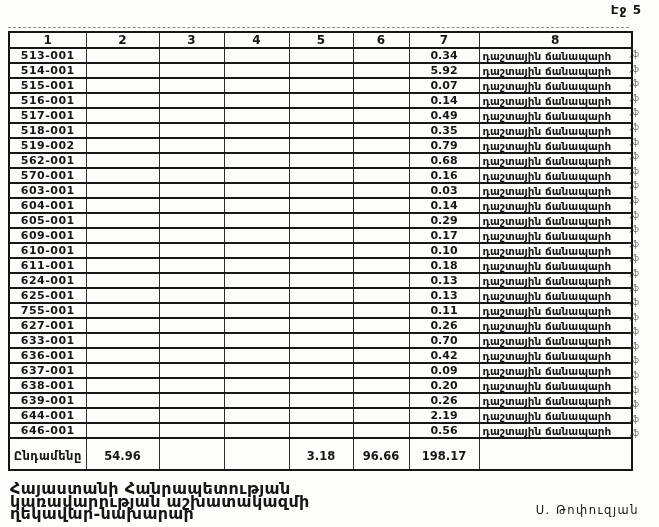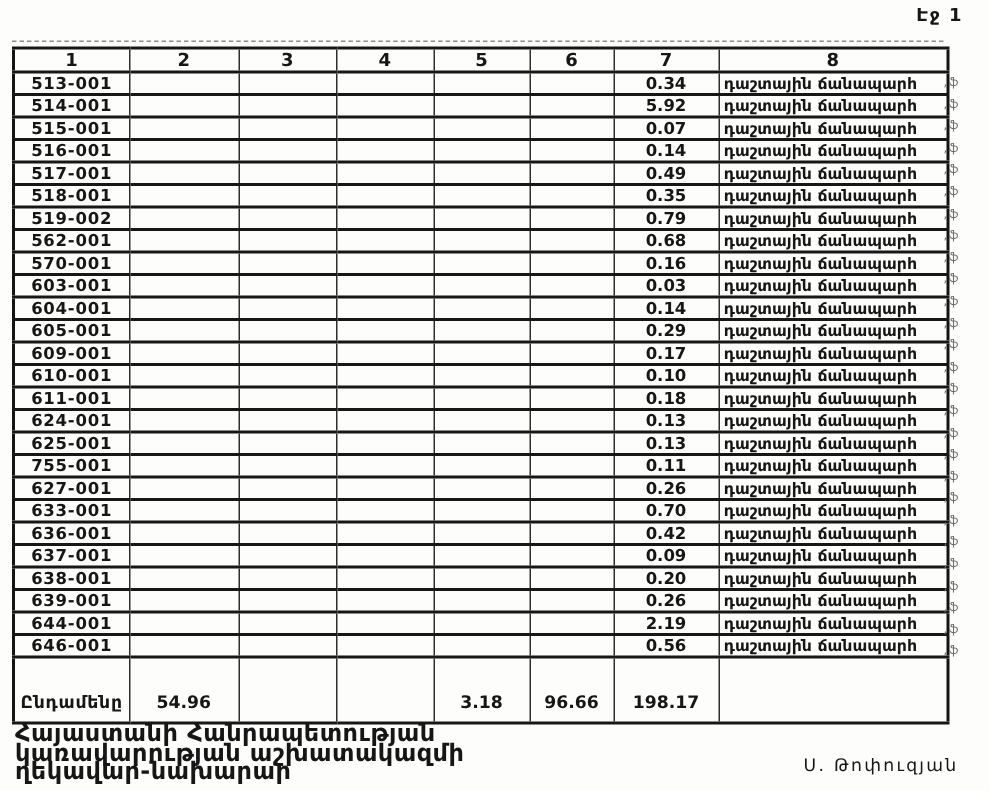--- a/index.html
+++ b/index.html
@@ -17,34 +17,34 @@
   th,td{
     border-left:1px solid #2e2e2e;border-right:1px solid #2e2e2e;
     border-top:2px solid #171717;border-bottom:2px solid #171717;
     padding:0;overflow:hidden;white-space:nowrap;
   }
   th{height:13px;font-size:12px;font-weight:bold;text-align:center;vertical-align:middle;}
   tbody td{height:12.6px;vertical-align:middle;}
   td.code{text-align:center;font-size:11px;font-weight:bold;letter-spacing:0.5px;}
   td.value{text-align:center;font-size:11px;font-weight:bold;}
   td.note{text-align:left;font-size:10.5px;font-weight:bold;padding-left:3px;}
-  tr.totals td{height:26px;font-size:11.5px;font-weight:bold;vertical-align:middle;padding-top:16px;}
+  tr.totals td{height:26px;font-size:11.5px;font-weight:bold;vertical-align:middle;padding-top:4px;}
   tr.totals td.label{text-align:center;letter-spacing:0.5px;}
   tr.totals td.value{font-weight:bold;}
   .marks{position:absolute;left:629px;top:48px;width:28px;}
   .mark{height:14.6px;line-height:14px;font-size:8px;color:#6e6e6e;letter-spacing:1px;}
   .org-block{position:absolute;left:10px;top:483px;font-size:16px;font-weight:bold;line-height:12.5px;letter-spacing:0.3px;}
   .signature{position:absolute;top:503px;right:20px;font-size:11.5px;font-weight:normal;letter-spacing:1.5px;}
 </style>
 </head>
 <body>
 
 <div>
 
-  <div class="page-label">Էջ 1</div>
+  <div class="page-label">Էջ 5</div>
 
   <div class="pre-line"></div>
 
   <div class="table-wrap">
     <table>
       <colgroup>
         <col style="width:77px">
           <col style="width:73px">
           <col style="width:65px">
           <col style="width:65px">

